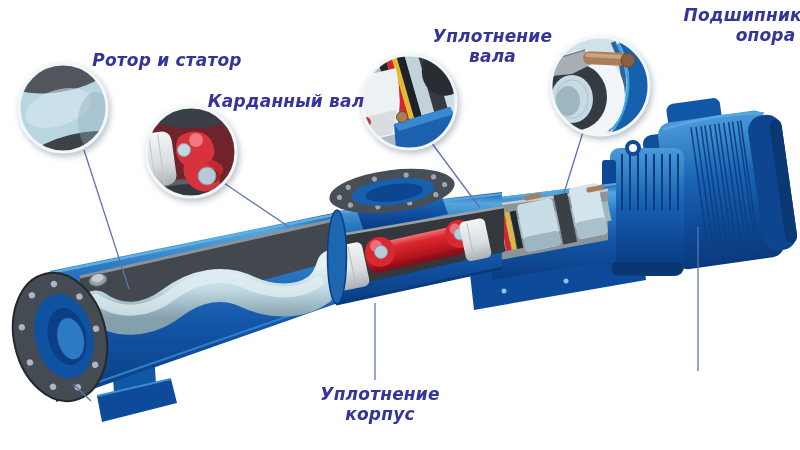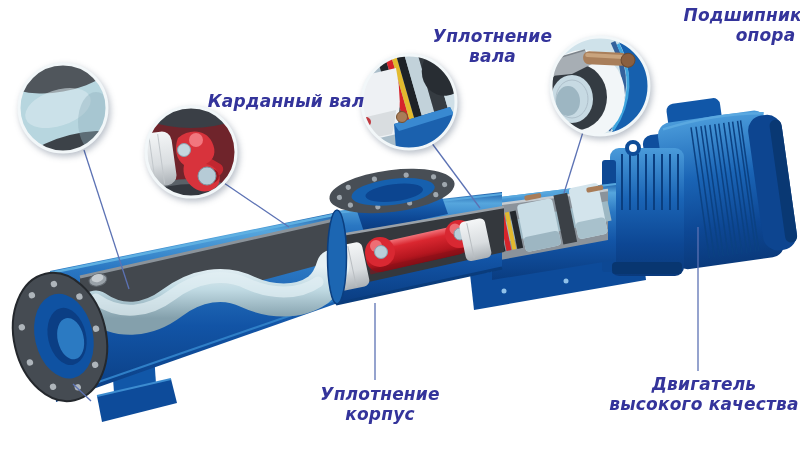--- a/index.html
+++ b/index.html
@@ -312,23 +312,22 @@
       <g transform="rotate(3 605 60)">
         <rect x="583" y="52" width="44" height="13" rx="6" fill="#a97f5b"></rect>
         <rect x="585" y="54" width="40" height="4" rx="2" fill="#c9a47e"></rect>
         <circle cx="628" cy="59" r="7" fill="#8a5f3f" stroke="#6d4a2f"></circle>
       </g>
     </g>
     <circle cx="600" cy="86" r="49" fill="none" stroke="#f2f7f9" stroke-width="3"></circle>
   </g>
 </svg>
 
+<div class="callout lbl-rotor">Ротор и статор</div>
 <div class="callout lbl-seal">Уплотнение
 вала</div>
 <div class="callout lbl-cardan">Карданный вал</div>
 <div class="callout lbl-bearing">Подшипниковая
 опора</div>
 <div class="callout lbl-suction">Уплотнение
 корпус</div>
-<div class="callout lbl-motor">Двигатель
-высокого качества</div>
 
 </div>
 
 </body></html>

